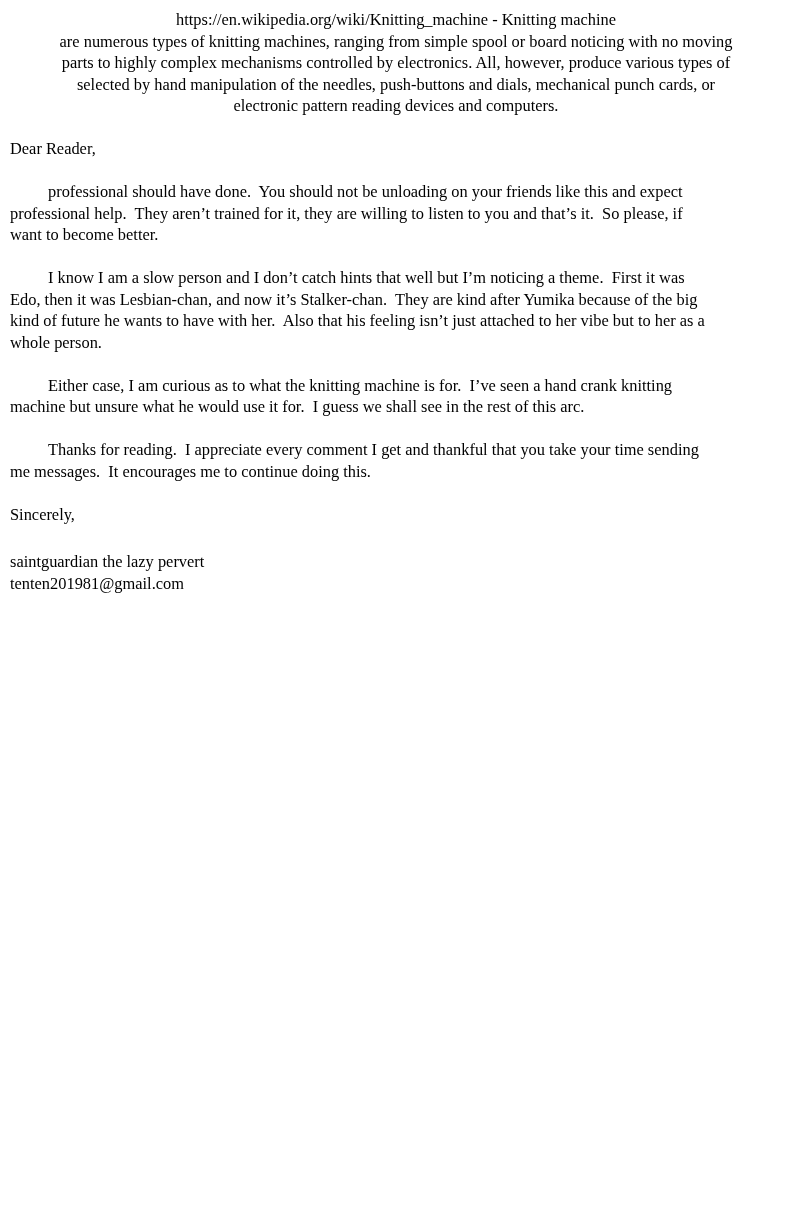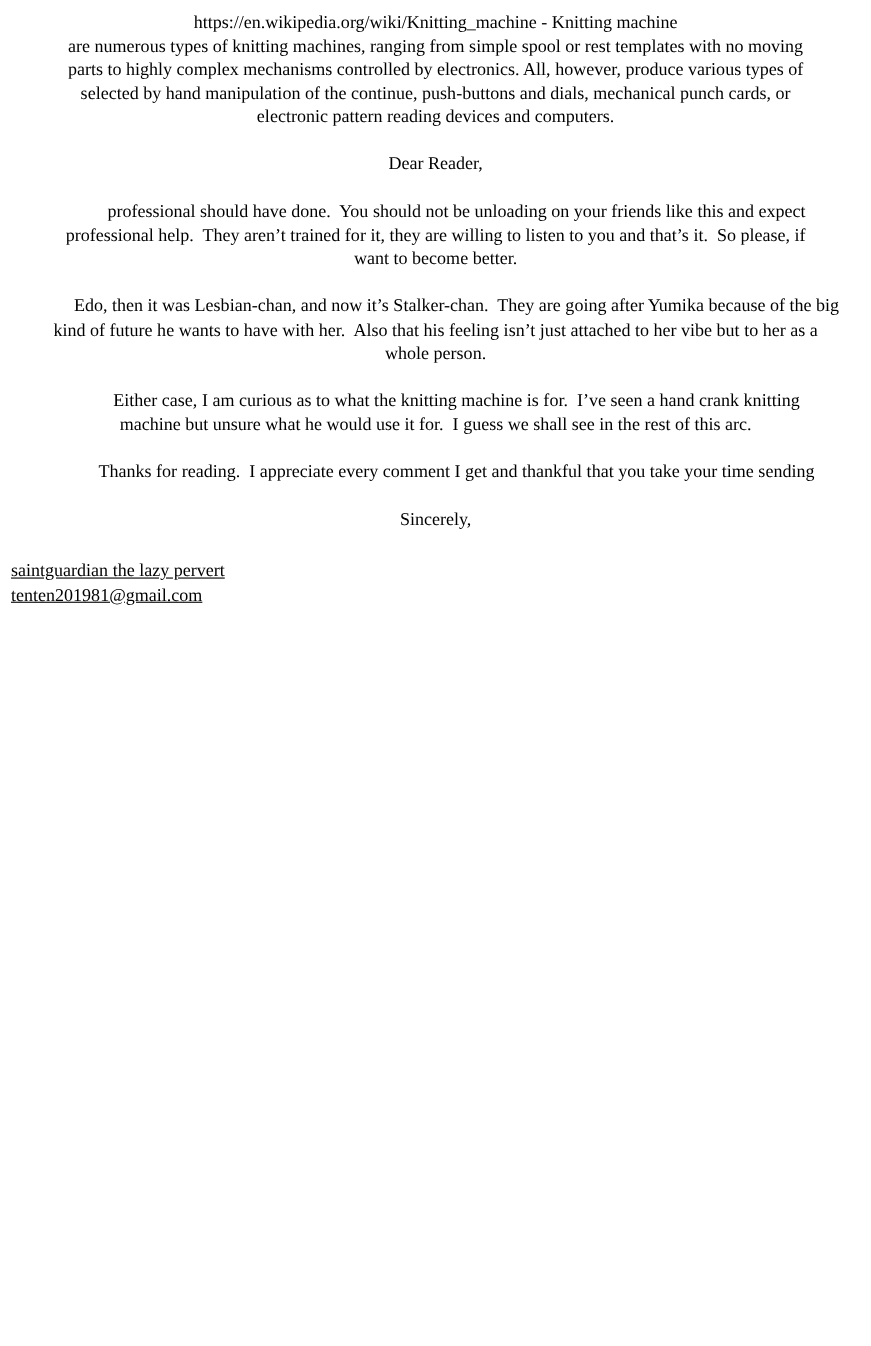--- a/index.html
+++ b/index.html
@@ -23,69 +23,69 @@
     padding: 9px 10px 0 10px;
   }
   .line {
     white-space: pre;       
   }
   .centered .line {
     text-align: center;
   }
   .block {
     margin-top: 21.5px;     
-    text-align: center;
   }
   .para .line:first-child {
     text-indent: 38px;      
   }
   .signature {
     margin-top: 26px;
-    text-decoration: underline;
   }
 </style>
 </head>
 <body>
 
 <div class="page">
 
   <div class="centered">
     <div class="line">https://en.wikipedia.org/wiki/Knitting_machine - Knitting machine</div>
   </div>
 
   <div class="centered">
-      <div class="line">are numerous types of knitting machines, ranging from simple spool or rest templates with no moving</div>
+      <div class="line">are numerous types of knitting machines, ranging from simple spool or board noticing with no moving</div>
       <div class="line">parts to highly complex mechanisms controlled by electronics. All, however, produce various types of</div>
-      <div class="line">selected by hand manipulation of the continue, push-buttons and dials, mechanical punch cards, or</div>
+      <div class="line">selected by hand manipulation of the needles, push-buttons and dials, mechanical punch cards, or</div>
       <div class="line">electronic pattern reading devices and computers.</div>
     </div>
 
   <div class="block">
     <div class="line">Dear Reader,</div>
   </div>
 
   <div class="block para">
       <div class="line">professional should have done.  You should not be unloading on your friends like this and expect</div>
       <div class="line">professional help.  They aren’t trained for it, they are willing to listen to you and that’s it.  So please, if</div>
       <div class="line">want to become better.</div>
     </div>
 
   <div class="block para">
-      <div class="line">Edo, then it was Lesbian-chan, and now it’s Stalker-chan.  They are going after Yumika because of the big</div>
+      <div class="line">I know I am a slow person and I don’t catch hints that well but I’m noticing a theme.  First it was</div>
+      <div class="line">Edo, then it was Lesbian-chan, and now it’s Stalker-chan.  They are kind after Yumika because of the big</div>
       <div class="line">kind of future he wants to have with her.  Also that his feeling isn’t just attached to her vibe but to her as a</div>
       <div class="line">whole person.</div>
     </div>
 
   <div class="block para">
       <div class="line">Either case, I am curious as to what the knitting machine is for.  I’ve seen a hand crank knitting</div>
       <div class="line">machine but unsure what he would use it for.  I guess we shall see in the rest of this arc.</div>
     </div>
 
   <div class="block para">
       <div class="line">Thanks for reading.  I appreciate every comment I get and thankful that you take your time sending</div>
+      <div class="line">me messages.  It encourages me to continue doing this.</div>
     </div>
 
   <div class="block">
     <div class="line">Sincerely,</div>
   </div>
 
   <div class="signature">
       <div class="line">saintguardian the lazy pervert</div>
       <div class="line">tenten201981@gmail.com</div>
     </div>

